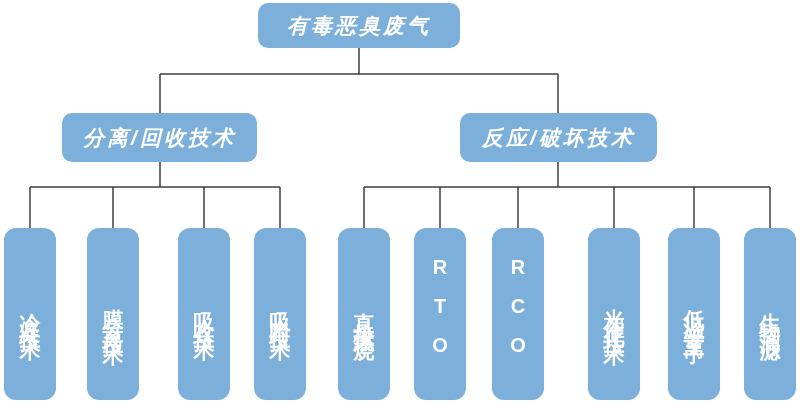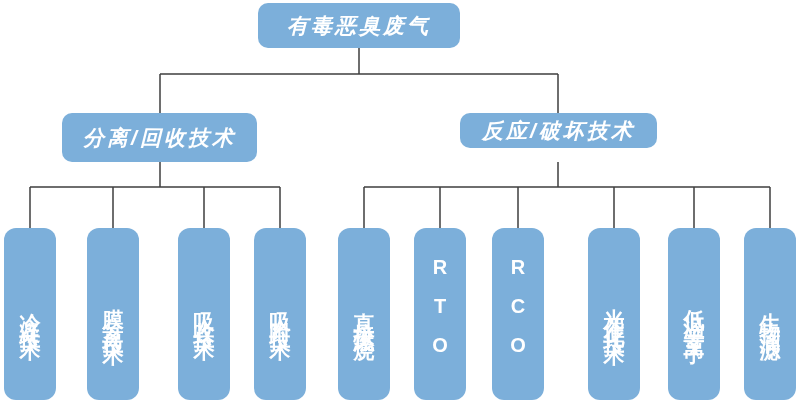--- a/index.html
+++ b/index.html
@@ -22,21 +22,21 @@
     box-sizing:border-box;
   }
   .h-node{
     border-radius:10px;
     font-size:21px;
     letter-spacing:3px;
     font-style:italic;
   }
   .root{left:258px;top:3px;width:202px;height:45px;}
   .branch-left{left:62px;top:113px;width:195px;height:49px;}
-  .branch-right{left:460px;top:113px;width:197px;height:35px;}
+  .branch-right{left:460px;top:113px;width:197px;height:49px;}
   .leaf{
     top:228px;height:172px;width:52px;
     border-radius:12px;
   }
   .leaf .vtext{
     writing-mode:vertical-rl;
     text-orientation:upright;
     font-size:21px;
     letter-spacing:9px;
     line-height:52px;

